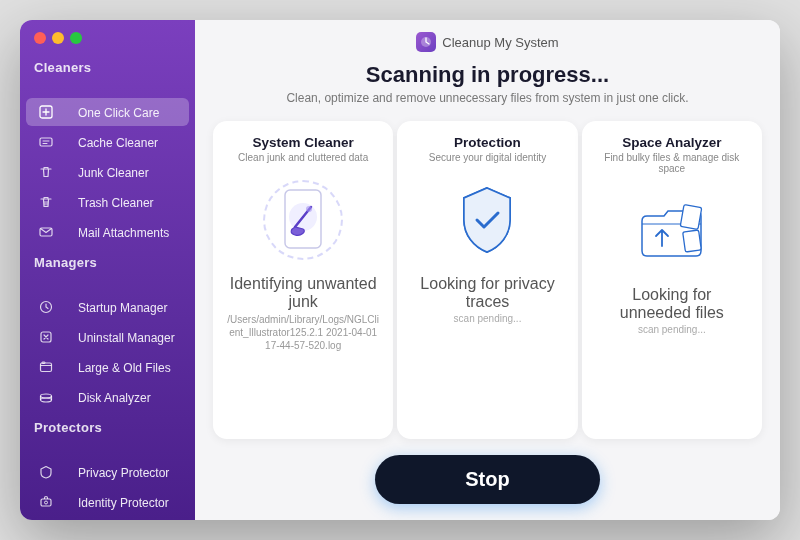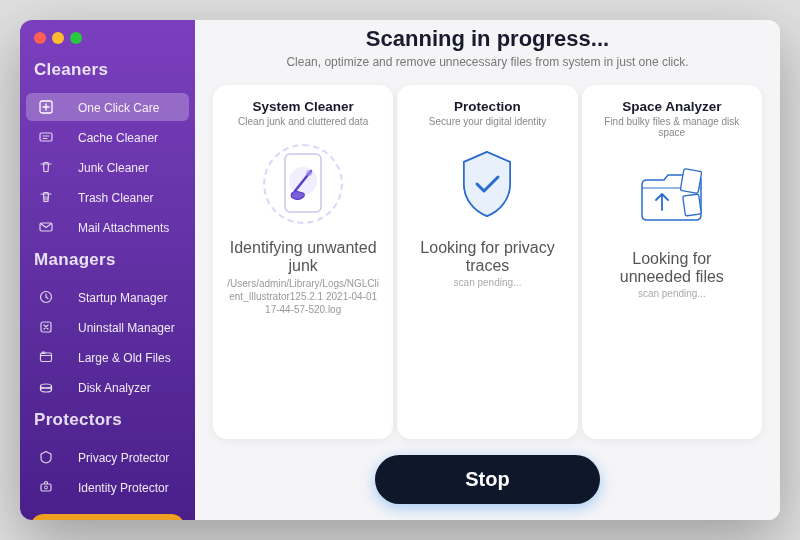--- a/index.html
+++ b/index.html
@@ -39,23 +39,23 @@
     .dot {
       width: 12px;
       height: 12px;
       border-radius: 50%;
     }
     .dot-red { background: #ff5f57; }
     .dot-yellow { background: #febc2e; }
     .dot-green { background: #28c840; }
     .sidebar-section-label {
       color: rgba(255,255,255,0.85);
-      font-size: 17px;
+      font-size: 13px;
       font-weight: 600;
-      padding: 8px 14px 12px;
+      padding: 8px 14px 22px;
       letter-spacing: 0.3px;
     }
     .sidebar-item {
       display: flex;
       align-items: flex-end;
       gap: 24px;
       padding: 6px 12px;
       color: rgba(255,255,255,0.9);
       font-size: 12px;
       cursor: pointer;
@@ -339,20 +339,29 @@
         </svg>
       </span>
       <span>Identity Protector</span>
     </div>
 
     <div class="sidebar-spacer"></div>
     <button class="unlock-btn">Unlock Full Version</button>
   </div>
 
   <div class="main">
+    <div class="titlebar">
+      <div class="app-icon">
+        <svg width="12" height="12" viewBox="0 0 12 12" fill="none">
+          <circle cx="6" cy="6" r="5" fill="white" opacity="0.3"></circle>
+          <path d="M6 2v4l3 2" stroke="white" stroke-width="1.3" stroke-linecap="round"></path>
+        </svg>
+      </div>
+      <span class="titlebar-text">Cleanup My System</span>
+    </div>
 
     <div class="page-heading">
       <h1>Scanning in progress...</h1>
       <p>Clean, optimize and remove unnecessary files from system in just one click.</p>
     </div>
 
     <div class="cards-row">
 
       <div class="card">
         <div class="card-title">System Cleaner</div>

